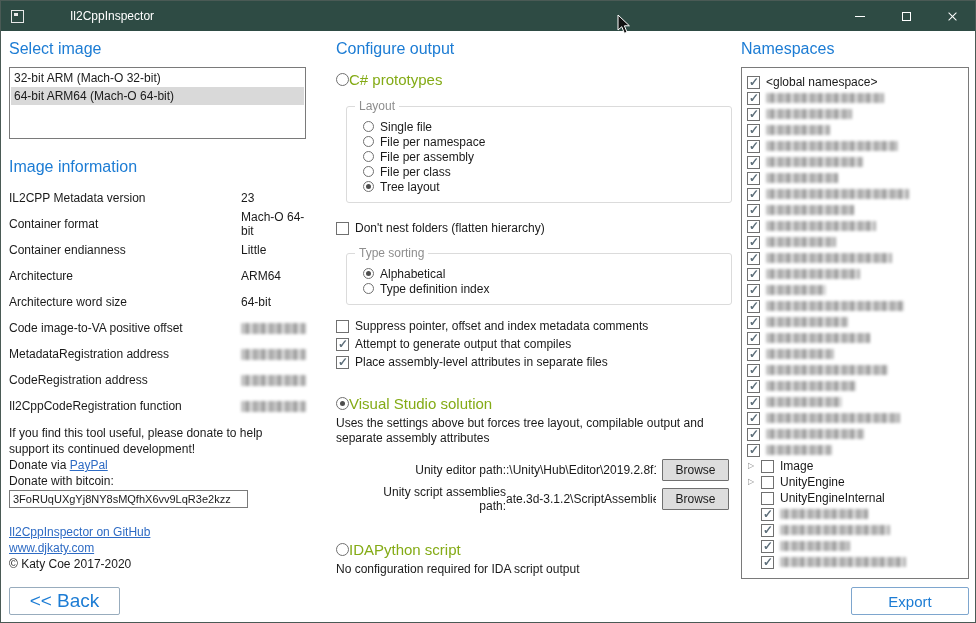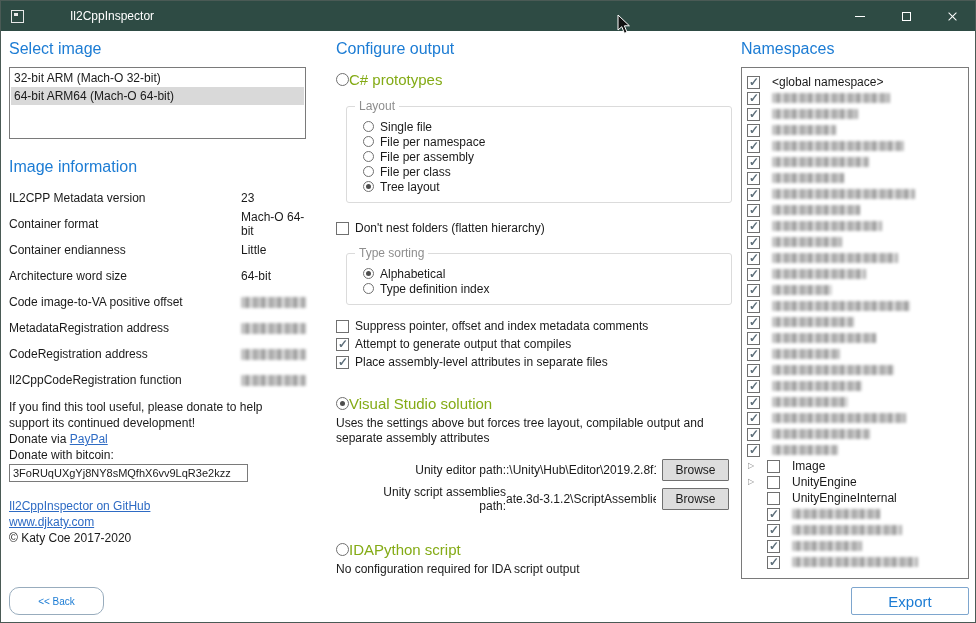--- a/index.html
+++ b/index.html
@@ -40,22 +40,22 @@
   .info-row{display:flex;align-items:center;height:26px;}
   .info-label{width:232px;flex:none;}
   .donate-text{margin-top:6px;line-height:16px;width:292px;}
   .donate-line{line-height:16px;}
   .bitcoin-label{line-height:16px;}
   .bitcoin-input{width:239px;height:18px;border:1px solid #7a7a7a;padding:1px 3px;margin-top:1px;color:#1a1a1a;
     font-family:"Liberation Sans",sans-serif;font-size:11px;background:#fff;}
   .block-link{display:block;line-height:16px;}
   .github{margin-top:16px;}
   .copyright{line-height:16px;}
-  .back-btn{position:absolute;left:8px;top:586px;width:95px;height:28px;background:#fff;border:1px solid #98acbd;
-    border-radius:10px;color:#1c7cd4;font-size:10px;font-family:"Liberation Sans",sans-serif;}
+  .back-btn{position:absolute;left:8px;top:586px;width:111px;height:28px;background:#fff;border:1px solid #98acbd;
+    border-radius:2px;color:#1c7cd4;font-size:19px;font-family:"Liberation Sans",sans-serif;}
   
   .col-mid{position:absolute;left:335px;top:38px;width:396px;}
   .section-radio{display:flex;align-items:center;gap:0;}
   .green-label{font-size:15px;line-height:17px;color:#84ab16;}
   .sec-csharp{margin-top:12px;}
   .gb{border:1px solid #dbdbdb;border-radius:3px;position:relative;padding:12px 10px 8px 8px;margin-left:10px;background:#fff;}
   .gb-layout{margin-top:18px;}
   .gb-sort{margin-top:16px;}
   .gb-label{position:absolute;top:-8px;left:8px;background:#fff;padding:0 4px;color:#8e8e8e;font-size:12px;}
   .opt-row{display:flex;align-items:center;gap:6px;height:15px;padding-left:8px;}
@@ -69,21 +69,21 @@
   .pr2{margin-top:5px;}
   .path-label{width:150px;flex:none;text-align:right;}
   .path-value{width:150px;flex:none;margin-right:6px;text-align:right;white-space:nowrap;overflow:hidden;}
   .browse-btn{width:67px;height:22px;background:#ddd;border:1px solid #707070;border-radius:1px;color:#1a1a1a;
     font-family:"Liberation Sans",sans-serif;font-size:12px;}
   .sec-ida{margin-top:30px;}
   .ida-desc{margin-top:4px;line-height:15px;}
   
   .col-right{position:absolute;left:740px;top:38px;width:228px;}
   .ns-box{margin-top:8px;border:1px solid #7a7a7a;height:512px;padding:6px 5px;overflow:hidden;background:#fff;}
-  .ns-row{display:flex;align-items:center;height:16px;gap:12px;}
+  .ns-row{display:flex;align-items:center;height:16px;gap:6px;}
   .expander{width:8px;flex:none;font-size:8px;line-height:16px;color:#8a8a8a;text-align:center;}
   .ns-label{line-height:16px;white-space:nowrap;}
   .ns-redact{height:10px;border-radius:1px;filter:blur(1.5px);
     background:repeating-linear-gradient(90deg,#c2c2c2 0 5px,#989898 5px 8px,#d6d6d6 8px 12px,#a8a8a8 12px 16px);}
   .export-btn{position:absolute;left:850px;top:586px;width:118px;height:28px;background:#fff;border:1px solid #7ea6ce;
     border-radius:2px;color:#1c7cd4;font-size:15px;font-family:"Liberation Sans",sans-serif;}
   .cursor{position:absolute;left:616px;top:13px;z-index:10;}
 </style>
 </head>
 <body>
@@ -121,20 +121,24 @@
         </div>
         <div class="info-row">
           <div class="info-label">Container format</div>
           <div class="info-value">Mach-O 64-bit</div>
         </div>
         <div class="info-row">
           <div class="info-label">Container endianness</div>
           <div class="info-value">Little</div>
         </div>
         <div class="info-row">
+          <div class="info-label">Architecture</div>
+          <div class="info-value">ARM64</div>
+        </div>
+        <div class="info-row">
           <div class="info-label">Architecture word size</div>
           <div class="info-value">64-bit</div>
         </div>
         <div class="info-row">
           <div class="info-label">Code image-to-VA positive offset</div>
           <span class="redact"></span>
         </div>
         <div class="info-row">
           <div class="info-label">MetadataRegistration address</div>
           <span class="redact"></span>

